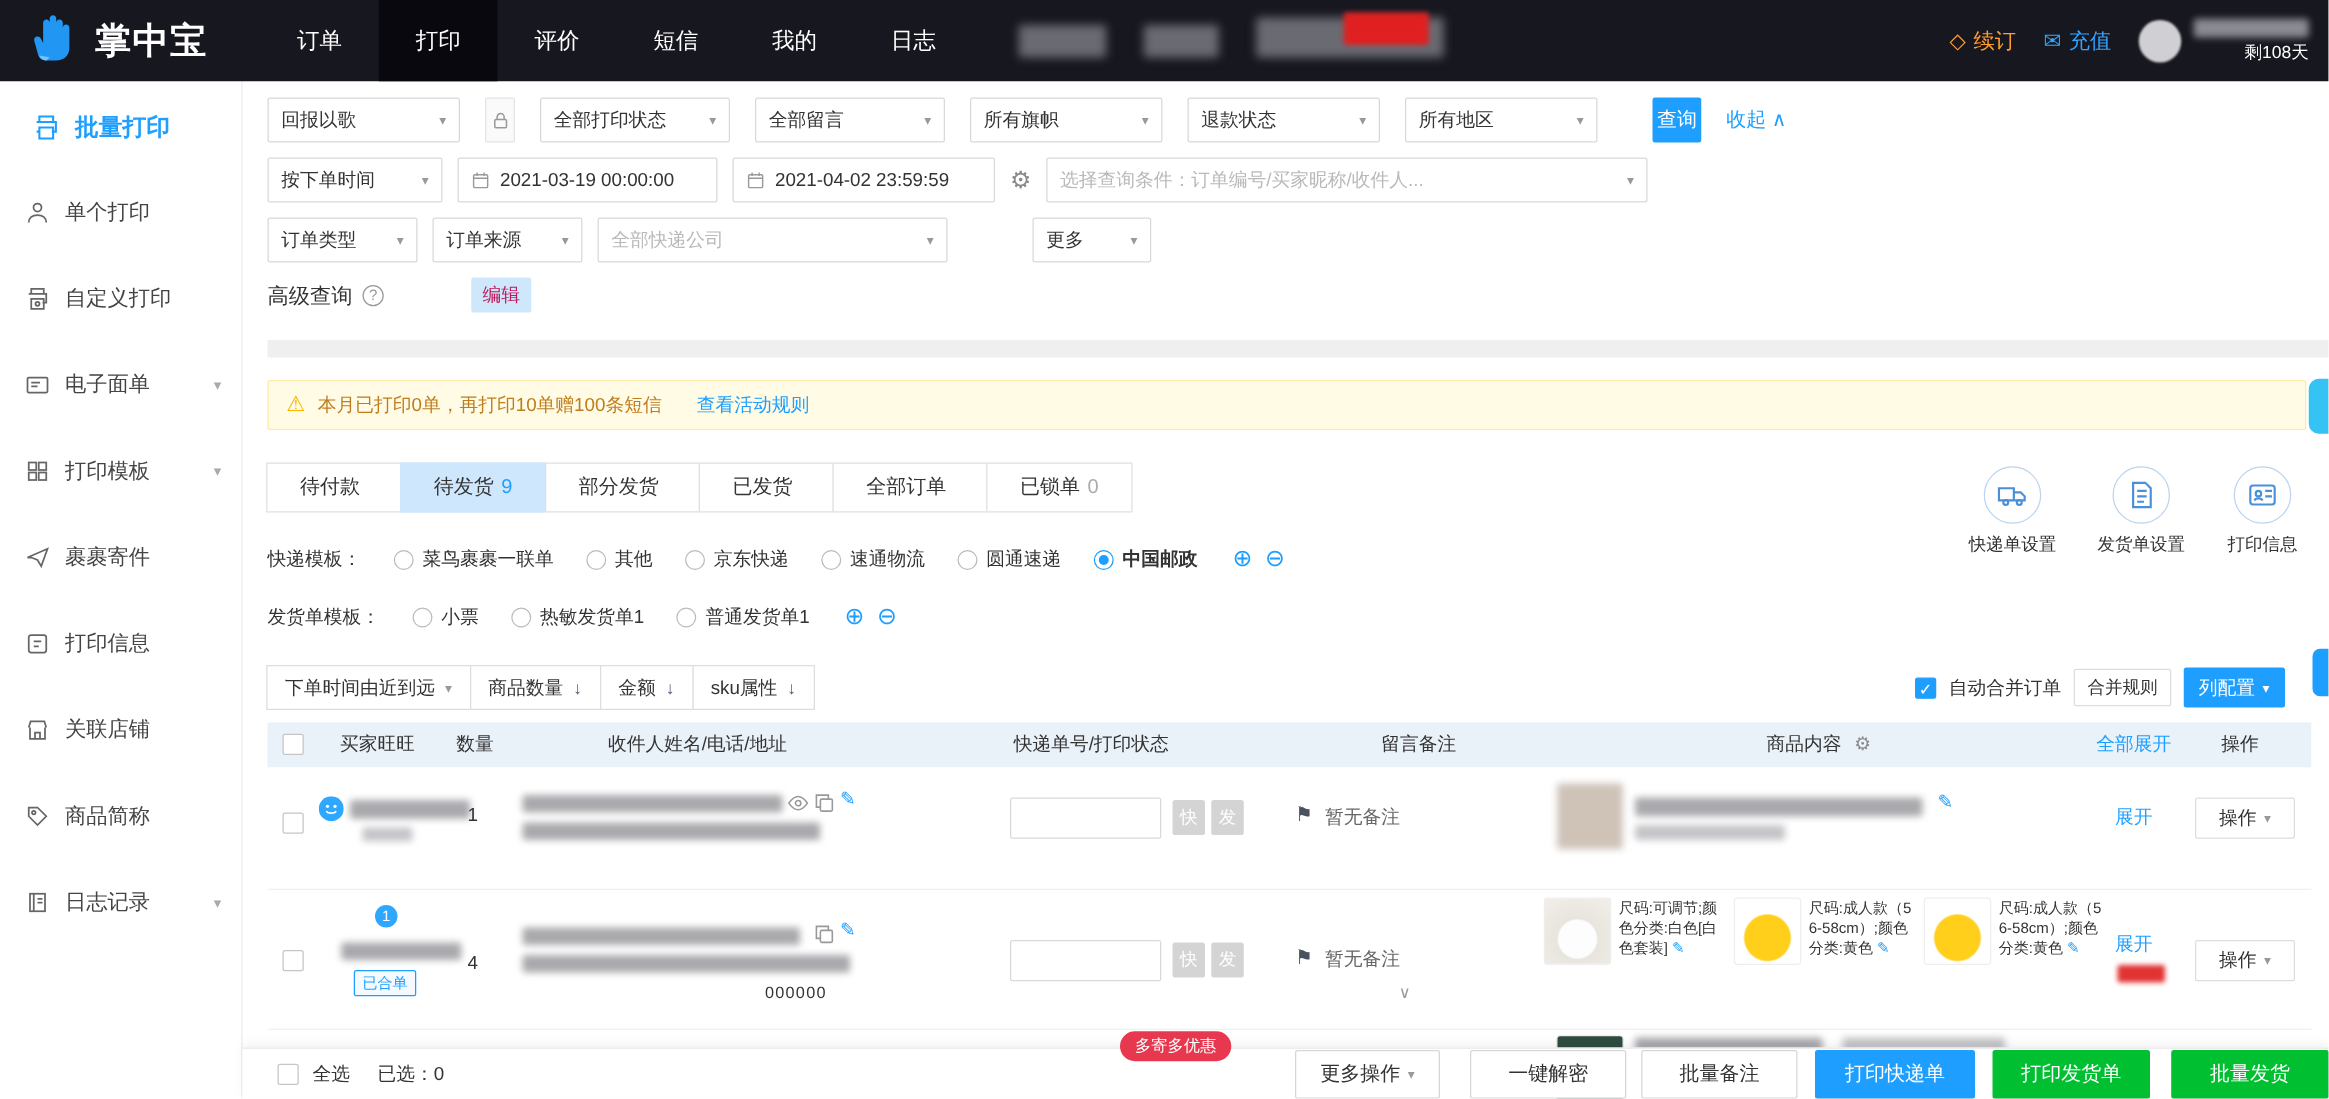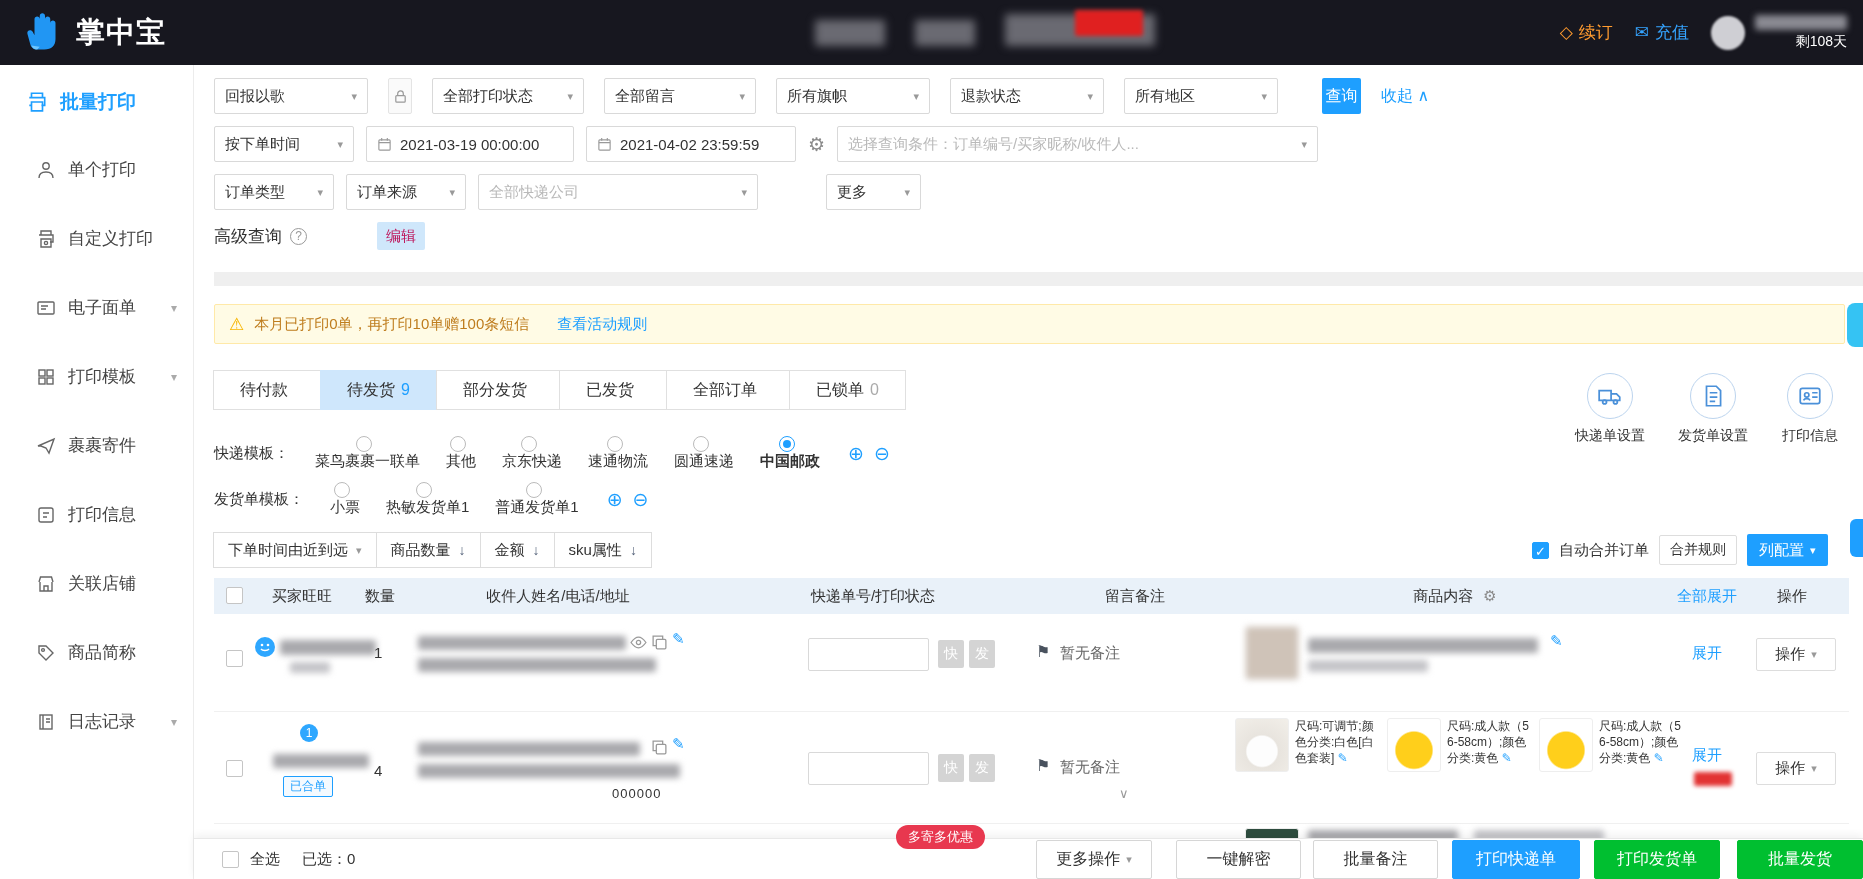--- a/index.html
+++ b/index.html
@@ -24,21 +24,21 @@
   .user { display:flex; align-items:center; gap:10px; }
   .avatar { width:34px; height:34px; border-radius:50%; background:#cfcfd4; filter:blur(1px); }
   .user-meta { display:flex; flex-direction:column; align-items:flex-end; gap:3px; }
   .user-name-blur { width:92px; height:15px; background:#8a8a92; filter:blur(3px); border-radius:2px; }
   .days { color:#fff; font-size:14px; }
 
   
   .sidebar { position:absolute; top:65px; left:0; width:194px; bottom:0; background:#fff; border-right:1px solid #ececec; z-index:20; }
   .side-head { display:flex; align-items:center; gap:12px; padding:24px 0 20px 26px; color:#1e9fff; font-size:19px; font-weight:bold; }
   .side-head svg { width:22px; height:22px; fill:none; stroke:currentColor; stroke-width:1.5; }
-  .side-item { display:flex; align-items:center; gap:12px; padding-left:36px; height:69px; font-size:17px; color:#444; cursor:pointer; }
+  .side-item { display:flex; align-items:center; gap:12px; padding-left:20px; height:69px; font-size:17px; color:#444; cursor:pointer; }
   .side-item svg { width:20px; height:20px; fill:none; stroke:#666; stroke-width:1.4; flex:none; }
   .side-chevron { margin-left:auto; margin-right:16px; color:#aaa; font-size:12px; }
 
   
   #main { position:absolute; left:194px; top:65px; right:0; bottom:0; background:#fff; }
   .frow { position:absolute; display:flex; align-items:center; }
   .sel { display:flex; align-items:center; justify-content:space-between; border:1px solid #d9d9d9; border-radius:2px; background:#fff; height:36px; padding:0 10px; font-size:15px; color:#333; cursor:pointer; white-space:nowrap; overflow:hidden; }
   .sel .car { color:#999; font-size:11px; margin-left:8px; flex:none; }
   .ph { color:#b9b9b9; }
   .lockbox { width:24px; height:36px; display:flex; align-items:center; justify-content:center; background:#fafafa; border:1px solid #e4e4e4; border-radius:2px; }
@@ -54,21 +54,21 @@
   .notice .ntext { color:#bf7d1e; }
   .tabs { position:absolute; left:20px; top:305px; display:flex; }
   .tab { height:40px; line-height:38px; padding:0 26px; border:1px solid #e0e0e0; margin-left:-1px; font-size:16px; background:#fff; cursor:pointer; white-space:nowrap; }
   .tab.active { background:#cfe7fc; border-color:#cfe7fc; }
   .cnt { color:#1e9fff; margin-left:6px; }
   .cnt.gray { color:#aaa; }
   .qs { position:absolute; top:308px; width:96px; display:flex; flex-direction:column; align-items:center; gap:8px; font-size:14px; color:#333; cursor:pointer; }
   .qs .circ { width:46px; height:46px; border-radius:50%; border:1px solid #bcd4ee; display:flex; align-items:center; justify-content:center; }
   .qs svg { width:26px; height:26px; }
   .tpl-row { position:absolute; left:20px; display:flex; align-items:center; gap:26px; font-size:15px; }
-  .opt { display:flex; align-items:center; cursor:pointer; white-space:nowrap;flex-direction:column; }
+  .opt { display:flex; align-items:center; cursor:pointer; white-space:nowrap; }
   .opt.on { font-weight:bold; }
   .radio { width:16px; height:16px; border:1px solid #bbb; border-radius:50%; background:#fff; display:inline-block; margin-right:7px; position:relative; flex:none; }
   .radio.on { border-color:#1e9fff; }
   .radio.on::after { content:""; position:absolute; inset:3px; background:#1e9fff; border-radius:50%; }
   .pm { color:#1e9fff; font-size:19px; display:flex; gap:10px; margin-left:2px; }
   .sort-row { position:absolute; left:20px; top:467px; display:flex; }
   .sort-box { height:36px; display:flex; align-items:center; padding:0 14px; border:1px solid #ddd; margin-left:-1px; font-size:15px; gap:8px; background:#fff; cursor:pointer; white-space:nowrap; }
   .arr { color:#55627a; font-size:14px; }
   .merge-wrap { position:absolute; top:467px; left:1338px; display:flex; align-items:center; height:36px; gap:10px; }
   .cb { width:17px; height:17px; border:1px solid #c5c5c5; border-radius:2px; background:#fff; display:inline-block; flex:none; cursor:pointer; }
@@ -124,20 +124,28 @@
 
   <div class="navbar">
     <div class="logo">
       <span>
         <svg viewBox="0 0 32 32">
             <path fill="#2196f3" d="M10 30c-3 0-4.5-1.5-5.2-4L2.6 18c-.4-1.3.6-2.6 2-2.6.9 0 1.7.5 2.1 1.3l1.3 2.6V7c0-1.1.9-2 2-2s2 .9 2 2V4.5c0-1.1.9-2 2-2s2 .9 2 2V7c0-1.1.9-2 2-2s2 .9 2 2v3c0-1.1.9-2 2-2s2 .9 2 2v12c0 5-3 8-8.5 8z"></path>
             <path fill="#6ec6ff" d="M10 30c-2 0-3.6-1-4.4-3l6.4 1z"></path>
           </svg>
       </span>
       <span class="logo-text">掌中宝</span>
+    </div>
+    <div class="nav-menu">
+      <div class="nav-item">订单</div>
+      <div class="nav-item active">打印</div>
+      <div class="nav-item">评价</div>
+      <div class="nav-item">短信</div>
+      <div class="nav-item">我的</div>
+      <div class="nav-item">日志</div>
     </div>
     <div class="nav-blur" style="left:815px;top:20px;width:70px;height:26px;"></div>
     <div class="nav-blur" style="left:915px;top:20px;width:60px;height:26px;"></div>
     <div class="nav-blur" style="left:1005px;top:14px;width:150px;height:32px;"></div>
     <div class="nav-red" style="left:1075px;top:10px;width:68px;height:26px;"></div>
     <div class="nav-right">
       <span class="nav-link renew">
         <span>◇</span>
         <span>续订</span>
       </span>

